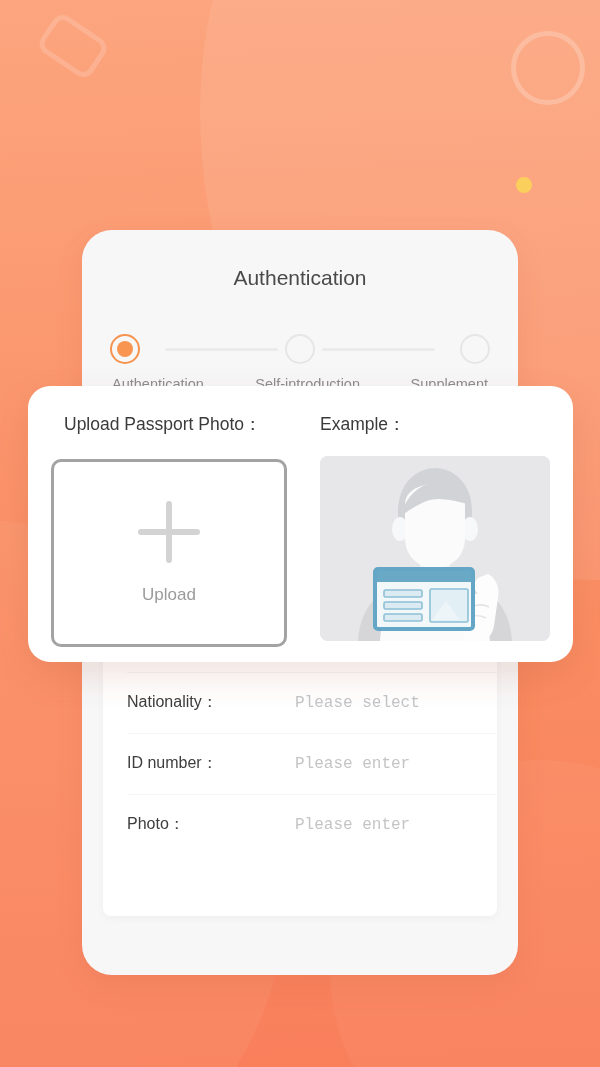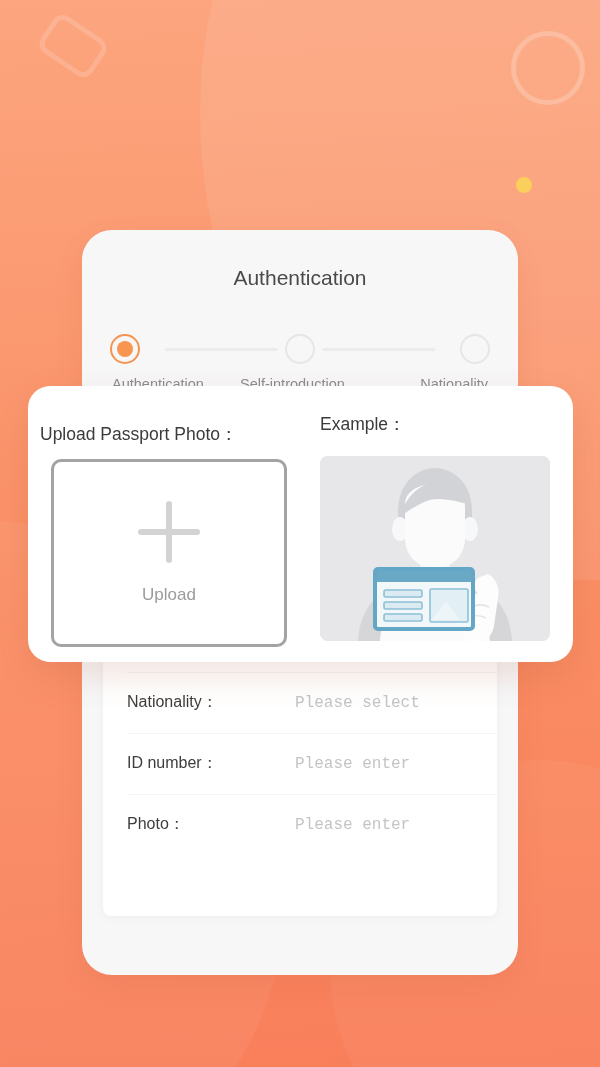--- a/index.html
+++ b/index.html
@@ -44,40 +44,40 @@
   .track{position:absolute;left:55px;right:55px;top:20px;height:3px;}
   .seg{position:absolute;top:0;height:3px;background:#ebebeb;border-radius:2px;}
   .seg1{left:0;width:calc(50% - 22px);}
   .seg2{right:0;width:calc(50% - 22px);}
   .nodes{position:absolute;left:0;right:0;top:6px;display:flex;justify-content:space-between;}
   .node{width:30px;height:30px;border-radius:50%;border:2px solid #e6e6e6;
     background:#f7f7f8;box-sizing:border-box;display:flex;align-items:center;justify-content:center;}
   .node.active{border-color:#f5934f;border-width:2px;}
   .node.active::after{content:"";width:16px;height:16px;border-radius:50%;background:#f79551;}
   .labels{position:absolute;left:0;right:0;top:48px;display:flex;justify-content:space-between;}
-  .step-label{font-size:14.5px;color:#8d8d8d;width:120px;text-align:left;}
+  .step-label{font-size:14.5px;color:#8d8d8d;width:120px;text-align:right;}
   .step-label.l1{text-align:left;padding-left:2px;}
   .step-label.l3{text-align:right;padding-right:2px;}
 
   
   .form-panel{position:absolute;left:103px;top:556px;width:394px;height:360px;
     background:#fff;border-radius:8px;box-shadow:0 2px 10px rgba(0,0,0,.04);overflow:hidden;}
   .frow{height:61px;display:flex;align-items:center;padding:0 24px;position:relative;gap:48px;}
   .frow + .frow::before{content:"";position:absolute;left:24px;right:0;top:0;height:1px;
     background:#f4f4f5;}
   .flabel{font-size:16px;color:#3d3d3d;width:120px;flex:none;}
   .fvalue{font-size:16px;color:#c4c4c6;font-family:Liberation Mono, monospace;}
   .form-spacer{height:55px;}
 
   
   .upload-panel{position:absolute;left:28px;top:386px;width:545px;height:276px;
     background:#fff;border-radius:22px;box-shadow:0 14px 34px rgba(170,80,50,.16);}
   .up-head{position:absolute;left:0;right:0;top:26px;height:24px;}
   .up-label{position:absolute;font-size:17.5px;color:#3b3b3b;top:0;}
-  .up-label.a{left:12px;margin-top:10px;}
+  .up-label.a{left:36px;}
   .up-label.b{left:292px;}
 
   .dropzone{position:absolute;left:23px;top:73px;width:230px;height:182px;
     border:3px solid #a3a3a3;border-radius:10px;background:#fff;
     display:flex;flex-direction:column;align-items:center;justify-content:center;}
   .plus{position:relative;width:62px;height:62px;}
   .plus::before,.plus::after{content:"";position:absolute;background:#d3d3d3;border-radius:3px;}
   .plus::before{left:0;top:28px;width:62px;height:6px;}
   .plus::after{top:0;left:28px;height:62px;width:6px;}
   .upload-text{margin-top:22px;font-size:17px;color:#9b9b9b;}
@@ -108,21 +108,21 @@
         <div class="seg seg2"></div>
       </div>
       <div class="nodes">
         <div class="node active"></div>
         <div class="node"></div>
         <div class="node"></div>
       </div>
       <div class="labels">
         <div class="step-label l1">Authentication</div>
         <div class="step-label l2">Self-introduction</div>
-        <div class="step-label l3">Nationality</div>
+        <div class="step-label l3">Supplement</div>
       </div>
     </div>
   </div>
 
   <div class="form-panel">
     <div class="form-spacer"></div>
     <div class="frow">
       <div class="flabel">Date of birth：</div>
       <div class="fvalue">Please select</div>
     </div>

